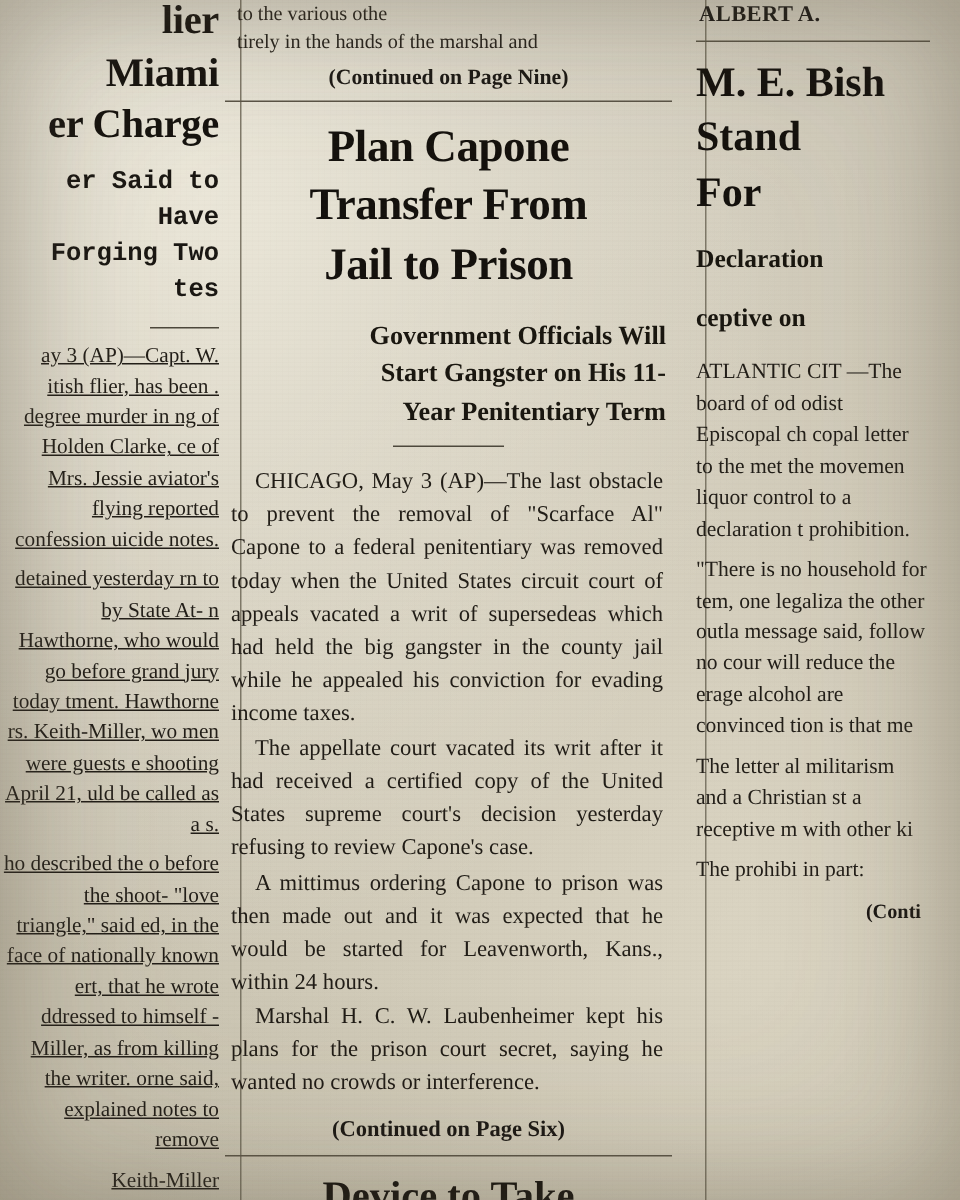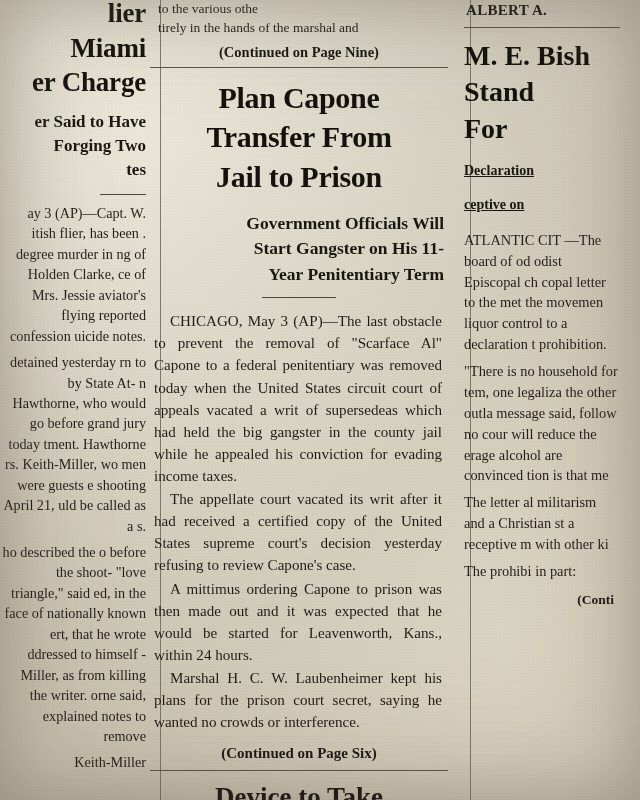--- a/index.html
+++ b/index.html
@@ -67,39 +67,40 @@
     font-weight: bold;
     font-size: 27px;
     line-height: 1.28;
     text-align: right;
     letter-spacing: -0.2px;
     color: #15120e;
     margin-top: -4px;
   }
   .left-head div { white-space: nowrap; overflow: hidden; }
   .left-sub {
-    font-family: Liberation Serif, serif;
+    font-family: Liberation Mono, monospace;
     font-weight: bold;
     font-size: 17px;
     line-height: 1.42;
     text-align: right;
     margin-top: 10px;
     color: #1a1713;
   }
   .short-hr {
     width: 46px;
     height: 1px;
     background: #4d483c;
     margin: 12px 0 8px auto;
   }
   .left-body {
     font-size: 14.2px;
     line-height: 1.44;
     text-align: right;
     color: #221e18;
+    text-decoration: underline;
   }
   .left-body p { margin: 0 0 6px 0; }
 
   
   .col-center {
     position: absolute;
     left: 150px;
     top: 0;
     width: 298px;
     height: 800px;
@@ -205,27 +206,26 @@
     font-weight: bold;
     font-size: 28px;
     line-height: 1.3;
     color: #14110d;
     margin-left: 4px;
     white-space: nowrap;
     overflow: hidden;
   }
   .right-deck {
     font-weight: bold;
-    font-size: 14px;
+    font-size: 17px;
     line-height: 1.45;
     margin: 14px 0 0 4px;
     color: #19160f;
     white-space: nowrap;
     overflow: hidden;
-    text-decoration: underline;
   }
   .right-body {
     font-size: 14.4px;
     line-height: 1.45;
     color: #221e18;
     margin: 14px 0 0 4px;
     text-align: left;
   }
   .right-body p { margin: 0 0 6px 0; }
   .right-cont {

